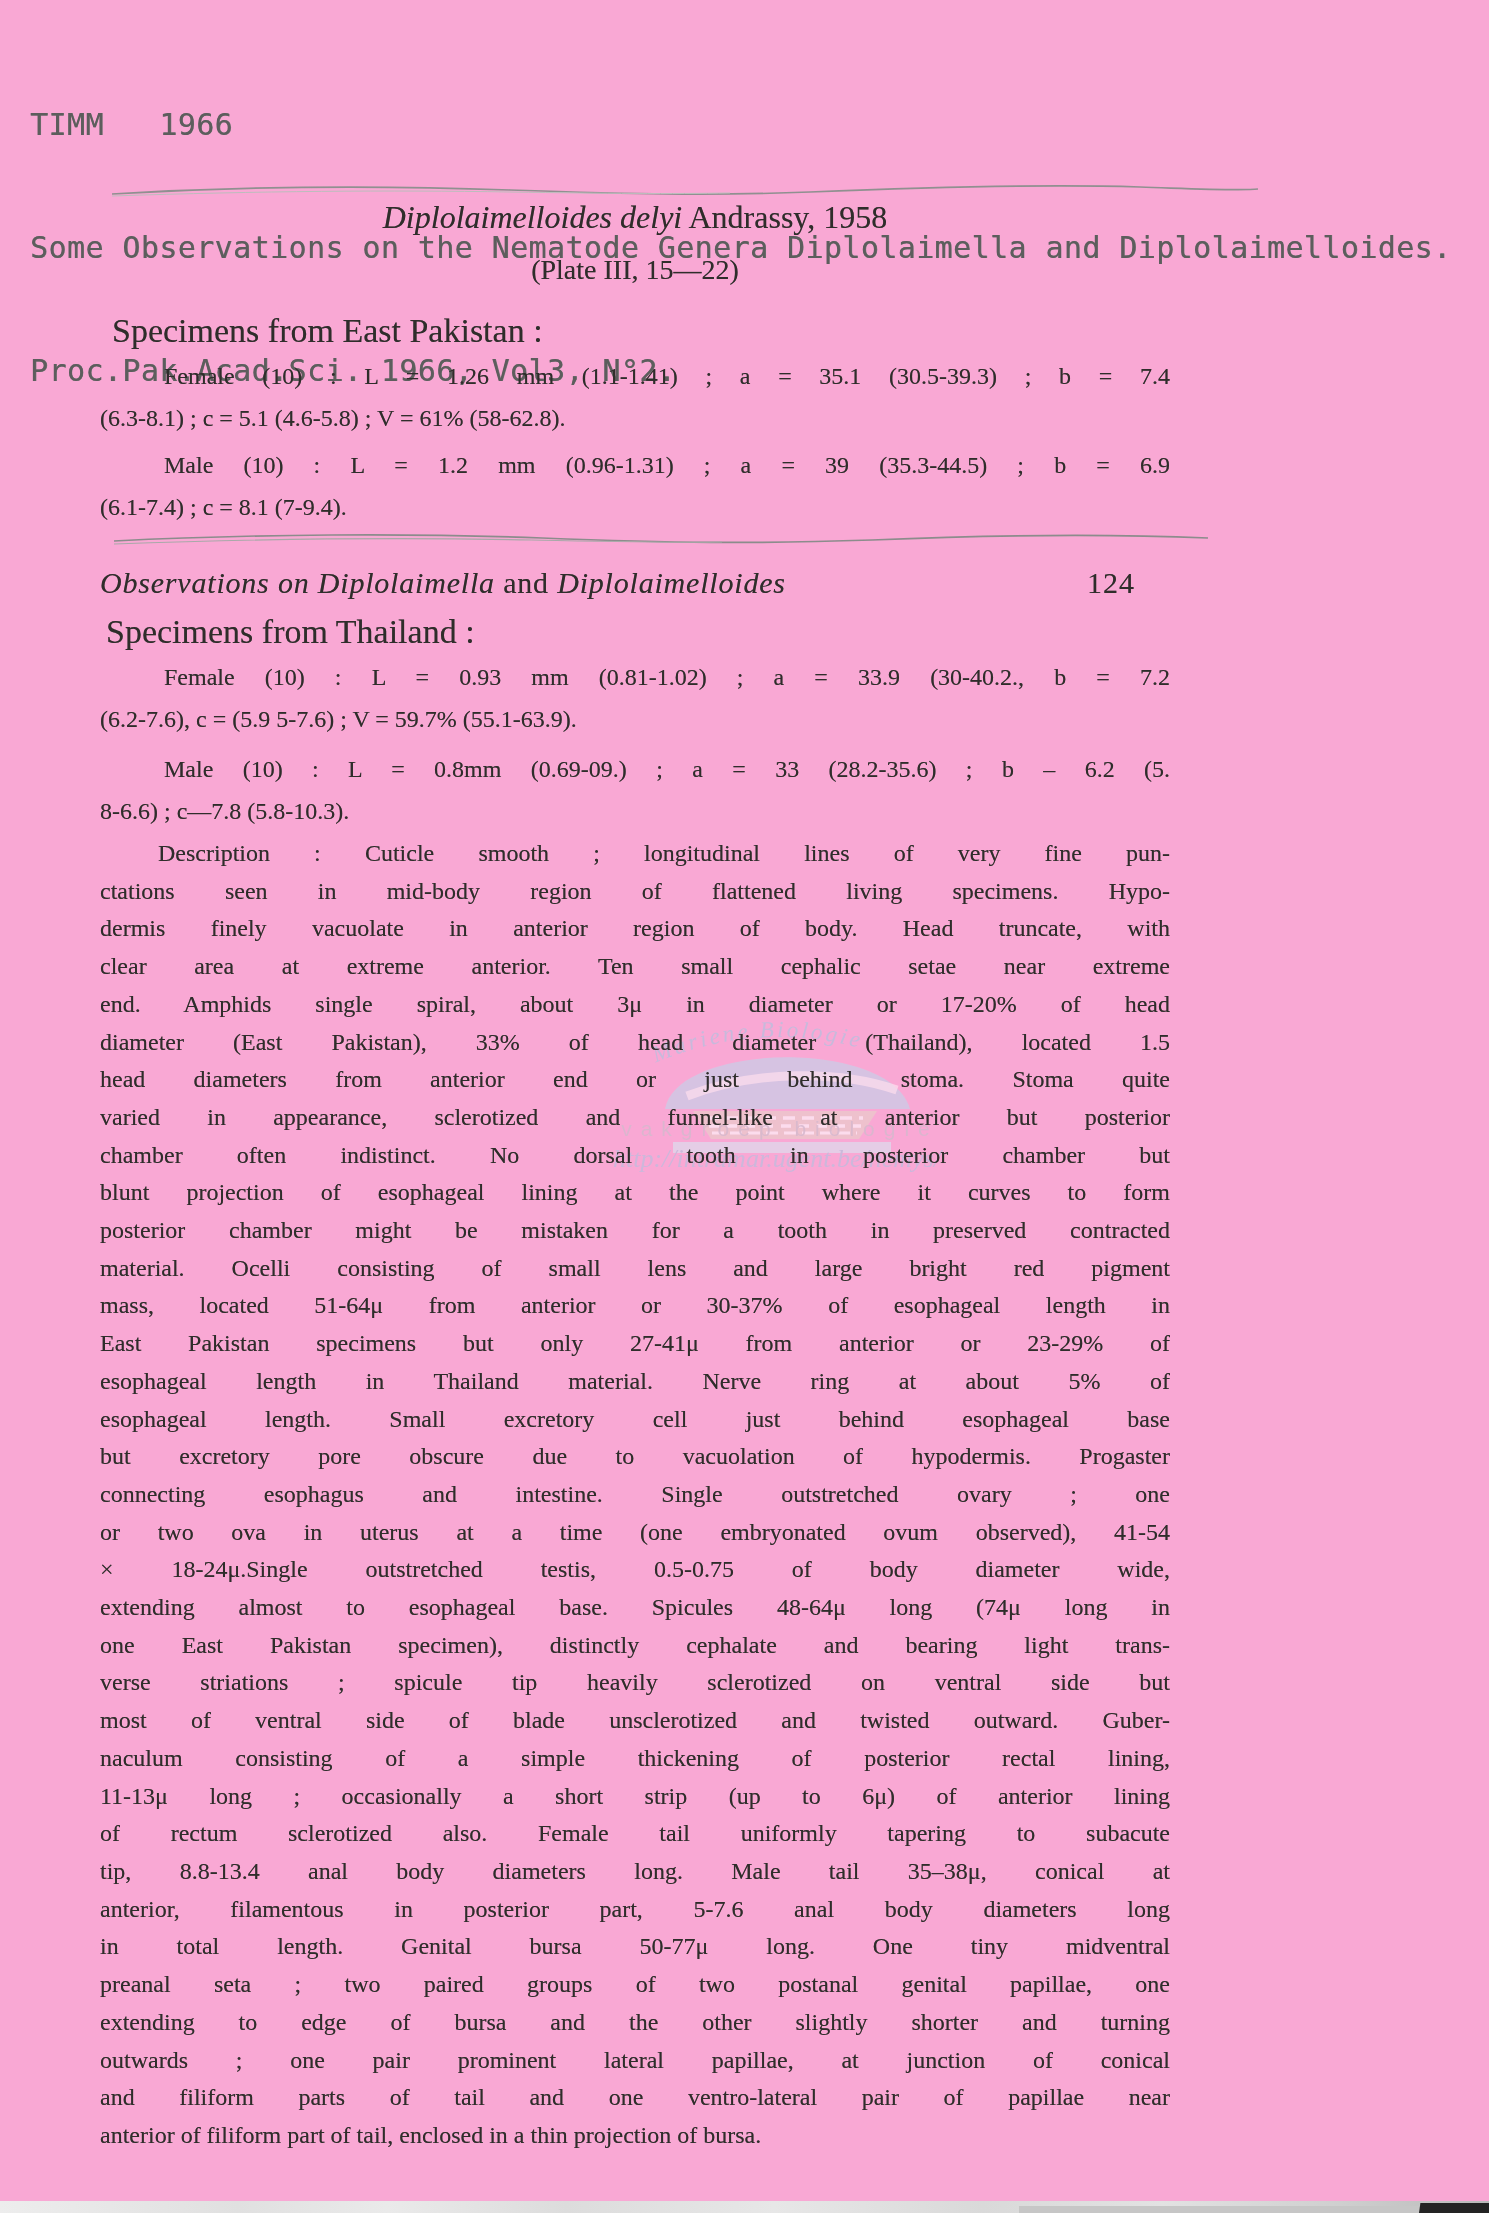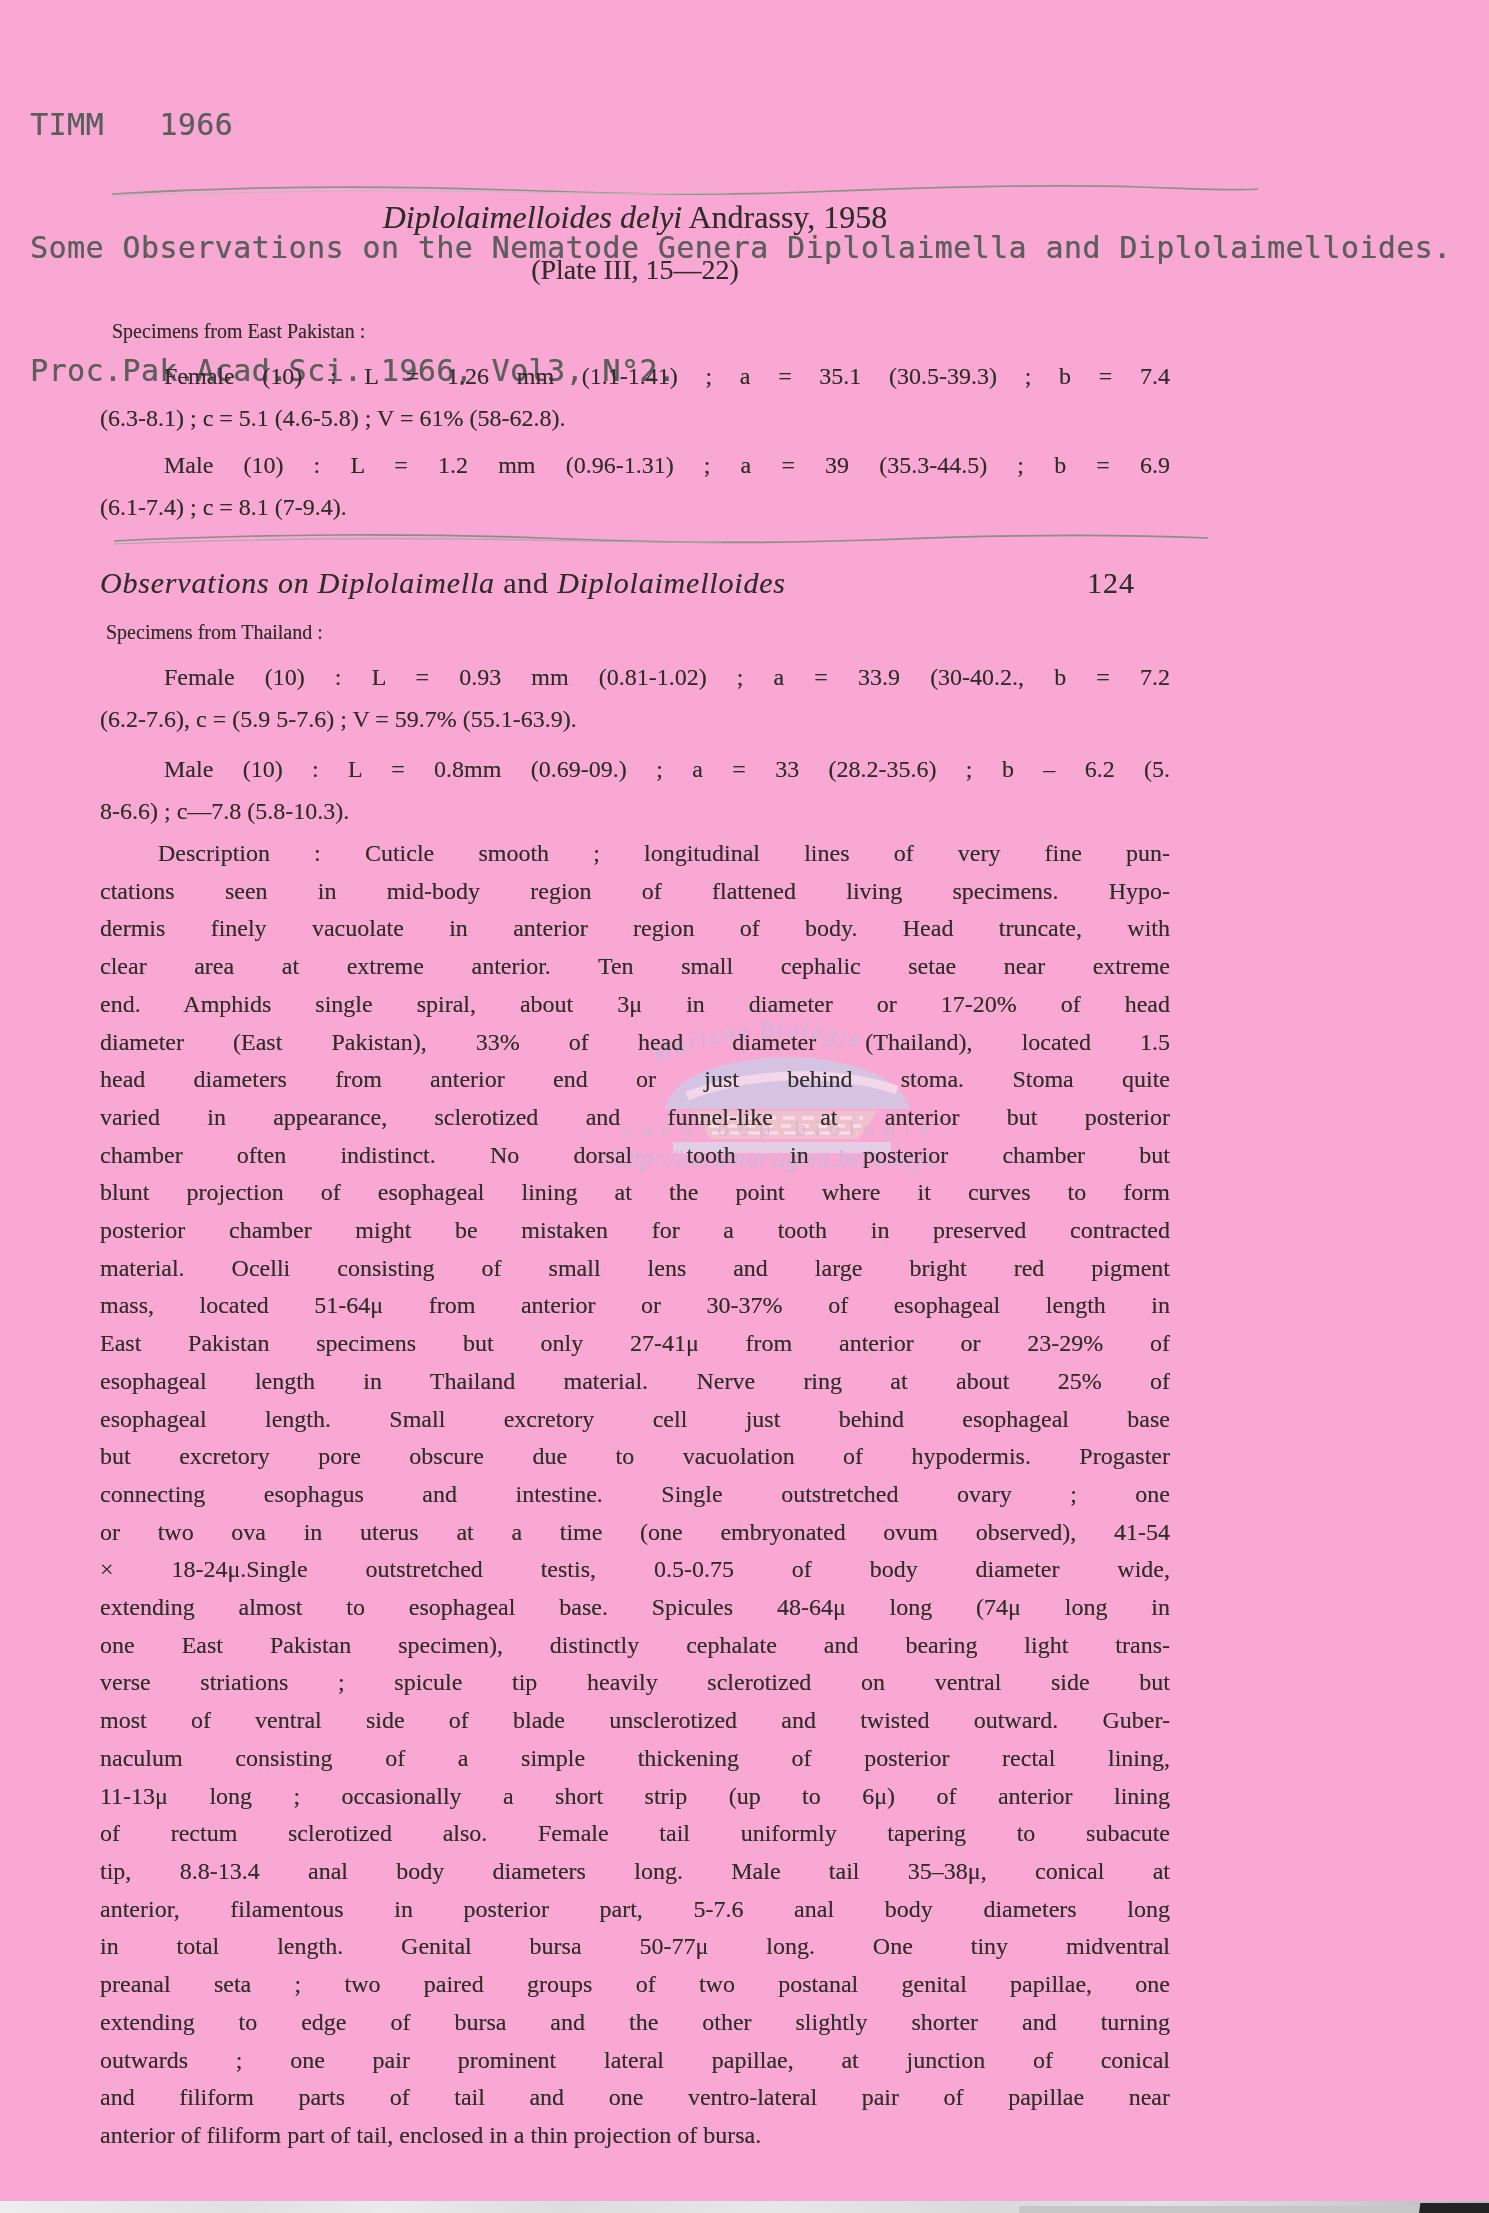--- a/index.html
+++ b/index.html
@@ -35,21 +35,21 @@
     margin-top:8px;text-align:center;
     font-size:32px;line-height:38px;
   }
   .ital{font-style:italic;}
   .plate-line{
     margin-top:16px;text-align:center;
     font-size:28px;line-height:36px;
   }
   .heading{
     margin-top:24px;padding-left:12px;
-    font-size:20px;line-height:38px;
+    font-size:34px;line-height:38px;
   }
   .heading-th{margin-top:10px;padding-left:6px;}
   .para{margin-top:5px;}
   .para.male-east-pakistan{margin-top:5px;}
   .para.male-thailand{margin-top:8px;}
   .para.description{margin-top:3px;}
   .tline{
     font-size:24px;line-height:42px;
     text-align:justify;text-align-last:justify;
   }
@@ -177,21 +177,21 @@
           <div class="tline">end. Amphids single spiral, about 3μ in diameter or 17-20% of head</div>
           <div class="tline">diameter (East Pakistan), 33% of head diameter (Thailand), located 1.5</div>
           <div class="tline">head diameters from anterior end or just behind stoma. Stoma quite</div>
           <div class="tline">varied in appearance, sclerotized and funnel-like at anterior but posterior</div>
           <div class="tline">chamber often indistinct. No dorsal tooth in posterior chamber but</div>
           <div class="tline">blunt projection of esophageal lining at the point where it curves to form</div>
           <div class="tline">posterior chamber might be mistaken for a tooth in preserved contracted</div>
           <div class="tline">material. Ocelli consisting of small lens and large bright red pigment</div>
           <div class="tline">mass, located 51-64μ from anterior or 30-37% of esophageal length in</div>
           <div class="tline">East Pakistan specimens but only 27-41μ from anterior or 23-29% of</div>
-          <div class="tline">esophageal length in Thailand material. Nerve ring at about 25% of</div>
+          <div class="tline">esophageal length in Thailand material. Nerve ring at about 5% of</div>
           <div class="tline">esophageal length. Small excretory cell just behind esophageal base</div>
           <div class="tline">but excretory pore obscure due to vacuolation of hypodermis. Progaster</div>
           <div class="tline">connecting esophagus and intestine. Single outstretched ovary ; one</div>
           <div class="tline">or two ova in uterus at a time (one embryonated ovum observed), 41-54</div>
           <div class="tline">× 18-24μ.Single outstretched testis, 0.5-0.75 of body diameter wide,</div>
           <div class="tline">extending almost to esophageal base. Spicules 48-64μ long (74μ long in</div>
           <div class="tline">one East Pakistan specimen), distinctly cephalate and bearing light trans-</div>
           <div class="tline">verse striations ; spicule tip heavily sclerotized on ventral side but</div>
           <div class="tline">most of ventral side of blade unsclerotized and twisted outward. Guber-</div>
           <div class="tline">naculum consisting of a simple thickening of posterior rectal lining,</div>

